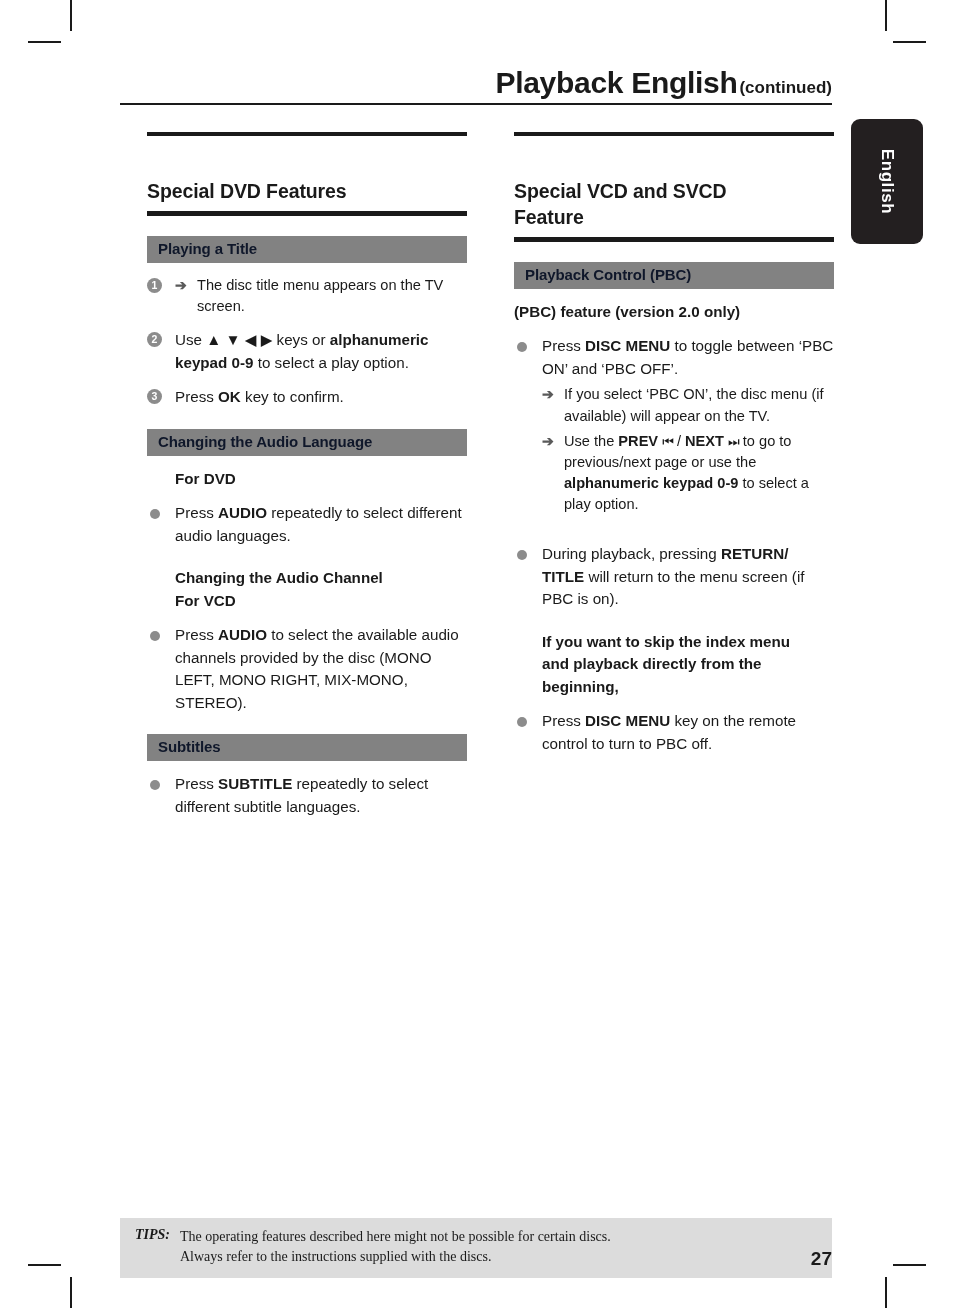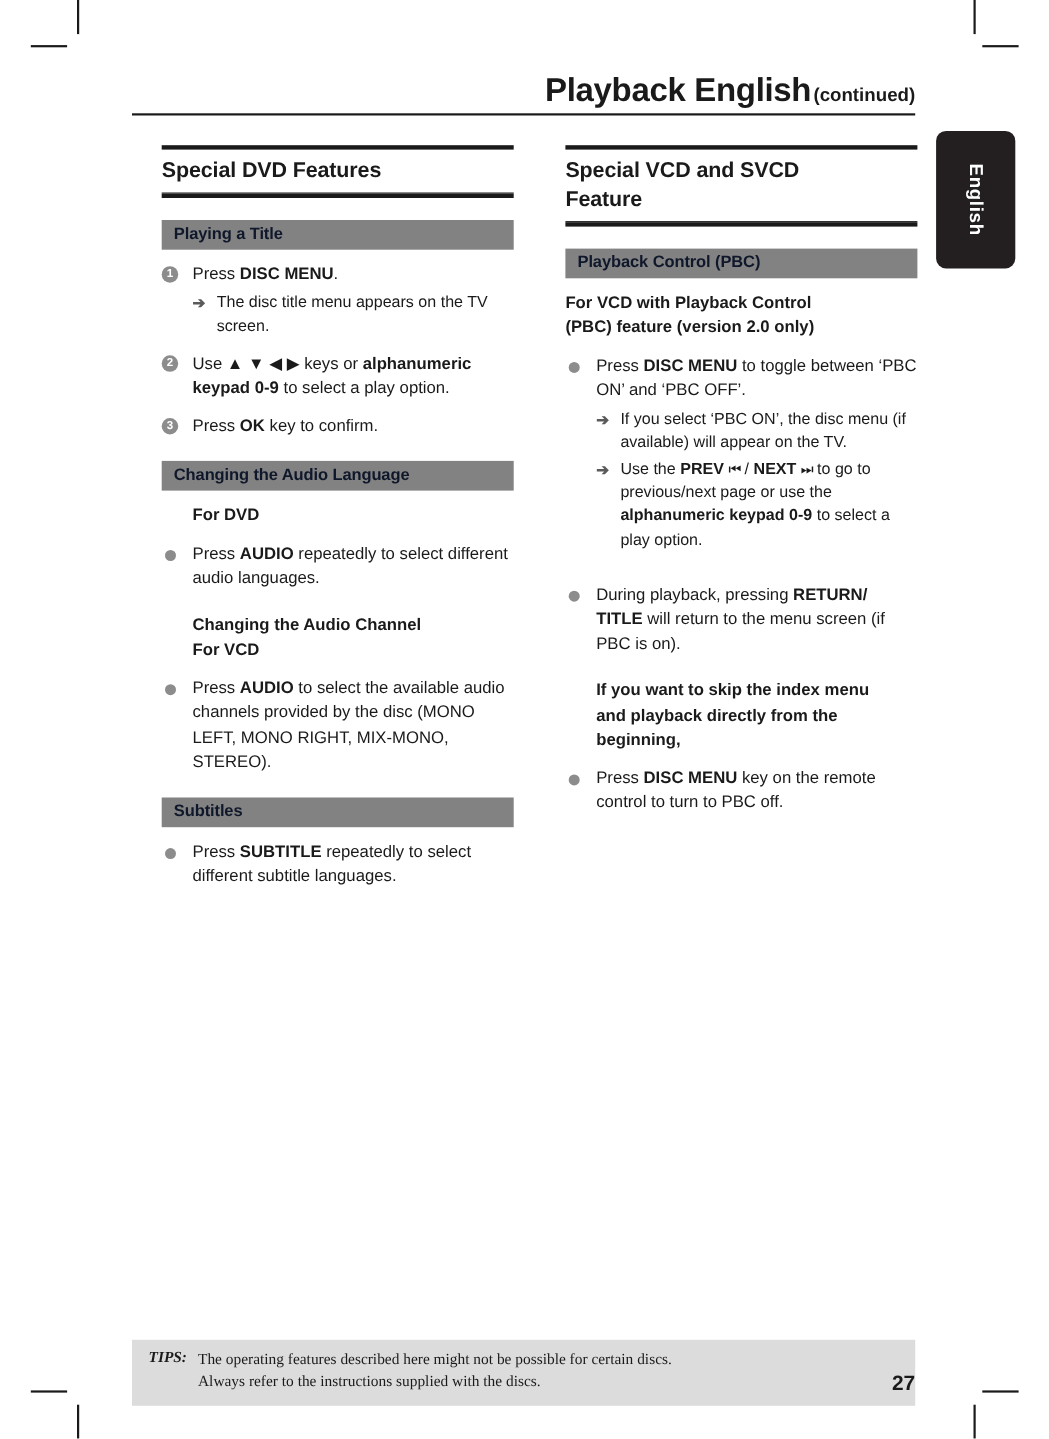--- a/index.html
+++ b/index.html
@@ -87,20 +87,21 @@
   
   .sec-head {
     border-top: 4px solid #1a1a1a;
     border-bottom: 4px solid #1a1a1a;
     padding: 0;
     margin-bottom: 20px;
   }
   .sec-head-inner {
     border-bottom: 1px solid #1a1a1a;
     padding: 7px 0 6px 0;
+    margin-top: 36px;
   }
   .sec-head h2 {
     margin: 0;
     font-size: 19.5px;
     font-weight: bold;
     line-height: 1.33;
     letter-spacing: -0.1px;
   }
   .sec-head.two-line { margin-bottom: 20px; }
 
@@ -250,21 +251,20 @@
     <div class="sec-head">
       <div class="sec-head-inner">
         <h2>Special DVD Features</h2>
       </div>
     </div>
 
     <div class="bar">Playing a Title</div>
 
     <div class="numrow">
       <div class="num-badge">1</div>
-      <div class="p"><span>Press </span><b>DISC MENU</b><span>.</span></div>
       <div class="arrowrow">
         <span class="arrow-glyph">➔</span>
         <span>The disc title menu appears on the TV screen.</span>
       </div>
     </div>
 
     <div class="numrow">
       <div class="num-badge">2</div>
       <div class="p"><span>Use </span><span>▲ ▼ ◀ ▶</span><span> keys or </span><b>alphanumeric keypad 0-9</b><span> to select a play option.</span></div>
     </div>
@@ -311,21 +311,20 @@
     <div class="sec-head two-line">
       <div class="sec-head-inner">
         <h2>Special VCD and SVCD</h2>
         <h2>Feature</h2>
       </div>
     </div>
 
     <div class="bar">Playback Control (PBC)</div>
 
     <div class="sp-12"></div>
-    <div class="bold-head">For VCD with Playback Control</div>
     <div class="bold-head">(PBC) feature (version 2.0 only)</div>
 
     <div class="bulrow">
       <div class="bullet-dot"></div>
       <div class="p"><span>Press </span><b>DISC MENU</b><span> to toggle between ‘PBC ON’ and ‘PBC OFF’.</span></div>
 
       <div class="arrowrow">
         <span class="arrow-glyph">➔</span>
         <span>If you select ‘PBC ON’, the disc menu (if available) will appear on the TV.</span>
       </div>

